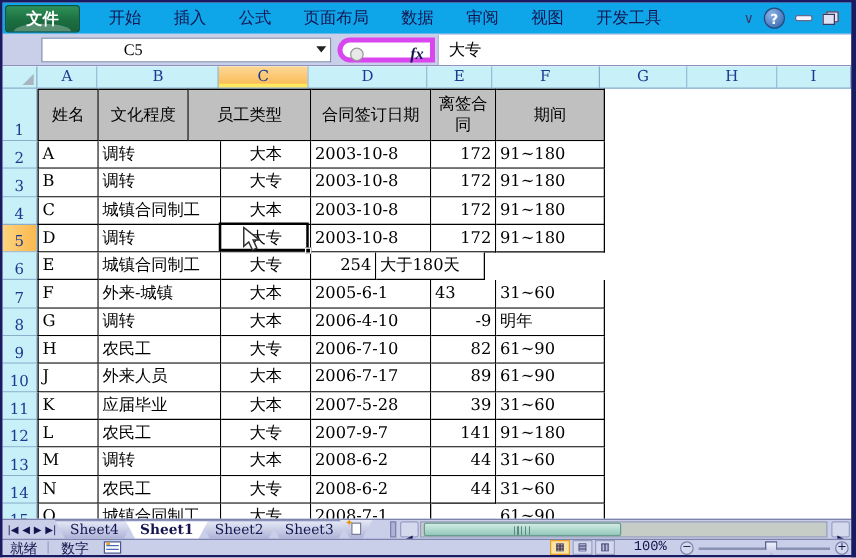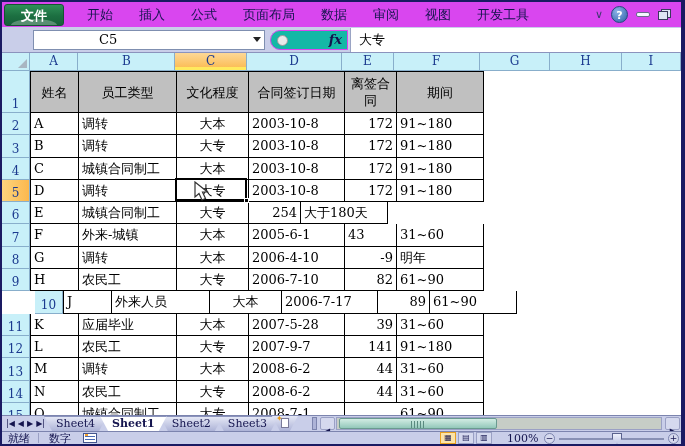--- a/index.html
+++ b/index.html
@@ -6,38 +6,38 @@
   html,body { width:685px; height:446px; }
   body { font-family:"DejaVu Serif", serif; position:relative; background:#c9cee9; overflow:hidden; }
   .win { position:absolute; left:0; top:0; width:685px; height:446px; overflow:hidden; }
   .edge { position:absolute; background:#1a1a62; z-index:50; }
   .edge.top{left:0;top:0;width:685px;height:2px;}
   .edge.left{left:0;top:0;width:2px;height:446px;}
   .edge.right{left:681px;top:0;width:4px;height:446px;}
   .edge.bottom{left:0;top:444px;width:685px;height:2px;}
 
   
-  .menubar{position:absolute;left:2px;top:2px;width:679px;height:25px;background:#d946ef;display:flex;align-items:center;}
+  .menubar{position:absolute;left:2px;top:2px;width:679px;height:25px;background:#0ea5e9;display:flex;align-items:center;}
   .filebtn{position:relative;margin-left:2px;width:60px;height:22px;border-radius:3px;background:linear-gradient(180deg,#2f9058 0%,#1c6f41 55%,#17613a 100%);color:#fff;font-size:13px;font-weight:bold;text-align:center;line-height:22px;overflow:hidden;border:1px solid #145233;}
   .filebtn::after{content:"";position:absolute;left:6px;right:6px;bottom:-6px;height:12px;border-radius:50%;background:rgba(255,255,255,.28);}
   .menutabs{display:flex;height:25px;margin-left:10px;}
   .menu-tab{padding:0 13px;line-height:25px;font-size:13px;color:#14144e;white-space:nowrap;}
   .winbtns{margin-left:auto;display:flex;align-items:center;gap:8px;padding-right:10px;}
   .chev{font-family:"DejaVu Sans",sans-serif;color:#3a3a6e;font-size:11px;}
   .helpbtn{width:17px;height:17px;border-radius:50%;background:radial-gradient(circle at 35% 30%,#8db4e8,#2d5fa6);color:#fff;font-size:11px;font-weight:bold;text-align:center;line-height:17px;border:1px solid #24497e;font-family:"DejaVu Sans",sans-serif;}
   .minbtn{width:14px;height:5px;background:#f4f6ff;border:1px solid #6a6a8e;border-radius:2px;}
   .restorebtn{position:relative;width:13px;height:11px;}
   .restorebtn::before{content:"";position:absolute;right:0;top:0;width:8px;height:7px;border:1.5px solid #3a3a5e;background:#dfe3f5;}
   .restorebtn::after{content:"";position:absolute;left:0;bottom:0;width:8px;height:7px;border:1.5px solid #3a3a5e;background:#dfe3f5;}
 
   
-  .formulabar{position:absolute;left:2px;top:27px;width:679px;height:26px;background:#c9cee9;border-bottom:1px solid #8b93bd;}
+  .formulabar{position:absolute;left:2px;top:27px;width:679px;height:26px;background:#c9cee9;border-bottom:1px solid #8b93bd;font-family:Liberation Serif, serif;}
   .namebox{position:absolute;left:31px;top:3px;width:232px;height:20px;background:#fff;border:1px solid #7f8fb0;font-size:13px;color:#000;line-height:18px;padding-left:65px;}
   .namebox .dd{position:absolute;right:3px;top:6px;width:0;height:0;border-left:4px solid transparent;border-right:4px solid transparent;border-top:5px solid #222;}
-  .capsule{position:absolute;left:268px;top:3px;width:78px;height:20px;background:#14b8a6;border:1px solid #d946ef;border-radius:10px 0 0 10px;}
+  .capsule{position:absolute;left:268px;top:3px;width:78px;height:20px;background:#ffffff;border:4px solid #d946ef;border-radius:10px 0 0 10px;}
   .capsule .circ{position:absolute;left:6px;top:4px;width:11px;height:11px;border-radius:50%;background:#e9e9e9;border:1px solid #9a9a9a;}
   .capsule .fx{position:absolute;right:5px;top:1px;font-style:italic;font-weight:bold;font-size:13px;color:#14144e;}
   .formulafield{position:absolute;left:348px;top:1px;width:331px;height:24px;background:#fff;border-left:1px solid #9aa4c4;font-size:13px;color:#000;line-height:23px;padding-left:8px;}
 
   
   .sheet{position:absolute;left:2px;top:53px;width:679px;height:362px;background:#fff;overflow:hidden;}
   .colrow{display:flex;height:18px;}
   .corner{width:28px;height:18px;background:#c8f0f9;border-right:1px solid #88aecb;border-bottom:1px solid #88aecb;position:relative;}
   .corner .tri{position:absolute;right:2px;bottom:2px;width:0;height:0;border-left:9px solid transparent;border-bottom:9px solid #a9b6c2;}
   .colhdr{height:18px;background:#c8f0f9;border-right:1px solid #88aecb;border-bottom:1px solid #88aecb;color:#1b3a8f;font-size:12px;text-align:center;line-height:16px;overflow:hidden;}
@@ -72,21 +72,21 @@
   .statusbar{position:absolute;left:2px;top:431px;width:679px;height:13px;background:#c9cee9;border-top:1px solid #7c84ae;display:flex;align-items:center;font-size:11px;color:#14144e;}
   .sb-ready{padding:0 8px 0 6px;}
   .sb-div{width:1px;height:10px;background:#9aa0c4;}
   .sb-mode{padding:0 10px;}
   .sb-icon{width:14px;height:10px;background:#fff;border:1px solid #44568e;position:relative;margin-left:2px;}
   .sb-icon::before{content:"";position:absolute;left:1px;top:2px;right:1px;height:1px;background:#4a6ab4;box-shadow:0 3px 0 #4a6ab4;}
   .sb-icon::after{content:"";position:absolute;left:1px;top:0;width:3px;height:2px;background:#f0a030;}
   .viewbtns{position:absolute;left:438px;display:flex;gap:2px;}
   .vbtn{width:16px;height:12px;background:#d5d9ee;border:1px solid #9aa0c4;text-align:center;font-family:"DejaVu Sans",sans-serif;font-size:8px;line-height:10px;color:#14144e;}
   .vbtn.active{border:1px solid #e8a020;background:#fbe3a8;}
-  .sb-zoomlabel{position:absolute;left:505px;}
+  .sb-zoomlabel{position:absolute;left:505px;font-family:Liberation Mono, monospace;}
   .zoomctrl{position:absolute;left:542px;width:135px;height:13px;}
   .zbtn{position:absolute;top:1px;width:11px;height:11px;border-radius:50%;background:#d5d9ee;border:1px solid #7c84ae;font-family:"DejaVu Sans",sans-serif;font-size:9px;line-height:9px;text-align:center;color:#14144e;}
   .zbtn.minus{left:0;}
   .zbtn.plus{right:0;}
   .ztrack{position:absolute;left:15px;right:15px;top:6px;height:2px;background:#8890b4;}
   .zthumb{position:absolute;left:68px;top:1px;width:10px;height:11px;background:linear-gradient(180deg,#eef1fb,#c2c8e6);border:1px solid #5a628e;clip-path:polygon(0 0,100% 0,100% 55%,50% 100%,0 55%);}
 </style>
 </head>
 <body>
 
@@ -136,22 +136,22 @@
         <div class="colhdr" style="width: 52px;">E</div>
         <div class="colhdr" style="width: 87px;">F</div>
         <div class="colhdr" style="width: 71px;">G</div>
         <div class="colhdr" style="width: 72px;">H</div>
         <div class="colhdr" style="width: 60px;">I</div>
       </div>
     <div>
         <div class="grid-row" style="display: flex; height: 42px;">
           <div class="rowhdr">1</div>
           <div class="cell thead first" style="width: 49px;">姓名</div>
+          <div class="cell thead" style="width: 72px;">文化程度</div>
           <div class="cell thead" style="width: 98px;">员工类型</div>
-          <div class="cell thead" style="width: 72px;">文化程度</div>
           <div class="cell thead" style="width: 96px;">合同签订日期</div>
           <div class="cell thead" style="width: 52px;">离签合同</div>
           <div class="cell thead" style="width: 87px;">期间</div>
         </div>
         <div class="grid-row" style="display: flex; height: 22.3px;">
           <div class="rowhdr">2</div>
           <div class="cell first" style="width: 49px; text-align: left;">A</div>
           <div class="cell" style="width: 98px; text-align: left;">调转</div>
           <div class="cell" style="width: 72px; text-align: center;">大本</div>
           <div class="cell" style="width: 96px; text-align: left;">2003-10-8</div>
@@ -213,21 +213,21 @@
         </div>
         <div class="grid-row" style="display: flex; height: 22.3px;">
           <div class="rowhdr">9</div>
           <div class="cell first" style="width: 49px; text-align: left;">H</div>
           <div class="cell" style="width: 98px; text-align: left;">农民工</div>
           <div class="cell" style="width: 72px; text-align: center;">大专</div>
           <div class="cell" style="width: 96px; text-align: left;">2006-7-10</div>
           <div class="cell" style="width: 52px; text-align: right;">82</div>
           <div class="cell" style="width: 87px; text-align: left;">61~90</div>
         </div>
-        <div class="grid-row" style="display: flex; height: 22.3px; padding-left: 33px;">
+        <div class="grid-row" style="display: flex; height: 22.3px;">
           <div class="rowhdr">10</div>
           <div class="cell first" style="width: 49px; text-align: left;">J</div>
           <div class="cell" style="width: 98px; text-align: left;">外来人员</div>
           <div class="cell" style="width: 72px; text-align: center;">大本</div>
           <div class="cell" style="width: 96px; text-align: left;">2006-7-17</div>
           <div class="cell" style="width: 52px; text-align: right;">89</div>
           <div class="cell" style="width: 87px; text-align: left;">61~90</div>
         </div>
         <div class="grid-row" style="display: flex; height: 22.3px;">
           <div class="rowhdr">11</div>

